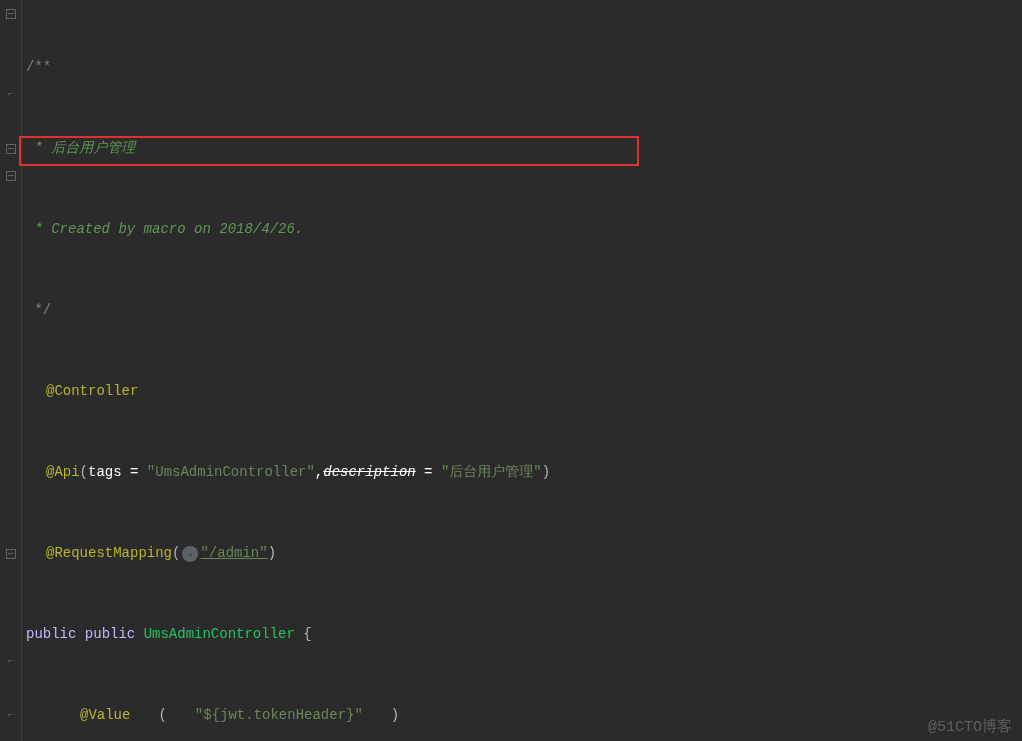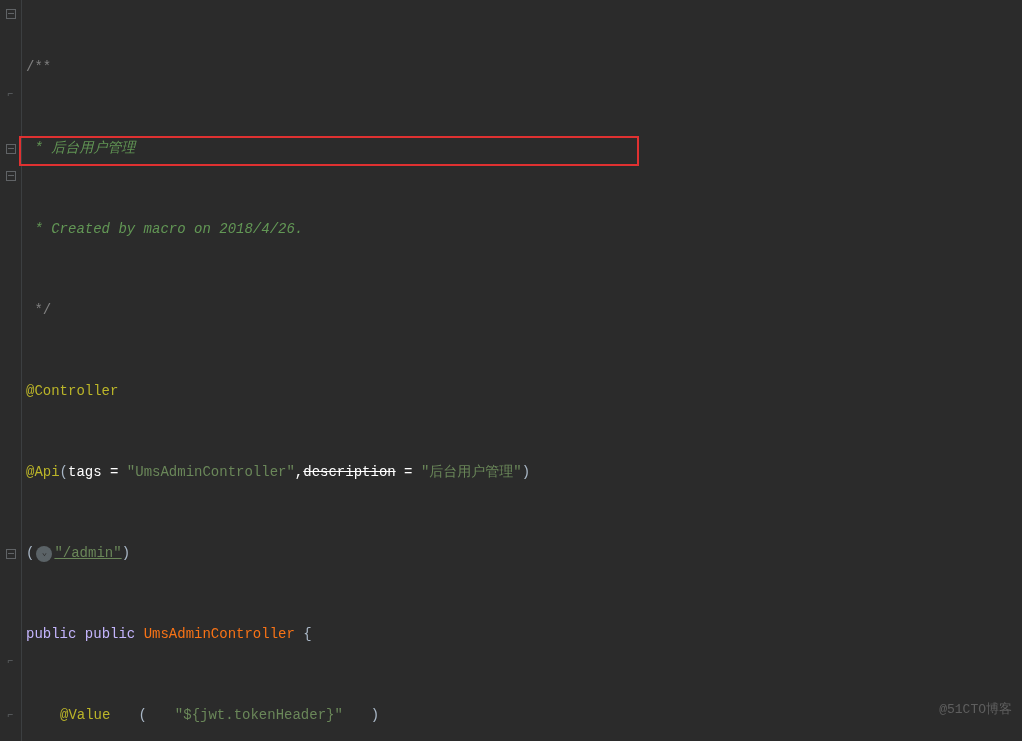--- a/index.html
+++ b/index.html
@@ -56,25 +56,25 @@
       padding-left: 4px;
       white-space: pre;
     }
     .line {
       height: 27px;
       display: flex;
       align-items: center;
     }
     .c-comment { color: #808080; }
     .c-comment-it { color: #629755; font-style: italic; }
-    .c-annotation { color: #bbb529; }
+    .c-annotation { color: #bbb529; margin-left: 20px; }
     .c-keyword { color: #c4b5fd; }
     .c-string { color: #6a8759; }
-    .c-class { color: #f97316; }
-    .c-strike { text-decoration: line-through; }
+    .c-class { color: #22c55e; }
+    .c-strike { text-decoration: line-through; font-style: italic; }
     .c-underline { text-decoration: underline; }
     .c-paren { color: #a9b7c6; }
     .c-op { color: #ffffff; }
     .globe-icon {
       display: inline-flex;
       width: 16px;
       height: 16px;
       background: #5b6367;
       border-radius: 50%;
       align-items: center;
@@ -88,24 +88,24 @@
       border: 2px solid #e03131;
       position: absolute;
       left: 19px;
       top: 136px;
       width: 620px;
       height: 30px;
       pointer-events: none;
     }
     .watermark {
       position: absolute;
-      bottom: 18px;
+      bottom: 0;
       right: 10px;
       color: #808080;
-      font-size: 13px;
+      font-size: 15px;
       opacity: 0.6;
     }
     .ind1 { padding-left: 34px; gap: 28px; }
   </style>
 </head>
 <body>
 
 <div class="editor-container">
   <div class="gutter">
     <div class="gutter-icon">
@@ -148,21 +148,21 @@
   <div class="code-area">
     <div class="line"><span class="c-comment">/**</span></div>
     <div class="line"><span class="c-comment-it"> * 后台用户管理</span></div>
     <div class="line"><span class="c-comment-it"> * Created by macro on 2018/4/26.</span></div>
     <div class="line"><span class="c-comment"> */</span></div>
     <div class="line"><span class="c-annotation">@Controller</span></div>
     <div class="line">
       <span class="c-annotation">@Api</span><span class="c-paren">(</span><span class="c-op">tags = </span><span class="c-string">"UmsAdminController"</span><span class="c-op">,</span><span class="c-op c-strike">description</span><span class="c-op"> = </span><span class="c-string">"后台用户管理"</span><span class="c-paren">)</span>
     </div>
     <div class="line">
-      <span class="c-paren">(</span><span class="globe-icon">⌄</span><span class="c-string c-underline">"/admin"</span><span class="c-paren">)</span>
+      <span class="c-annotation">@RequestMapping</span><span class="c-paren">(</span><span class="globe-icon">⌄</span><span class="c-string c-underline">"/admin"</span><span class="c-paren">)</span>
     </div>
     <div class="line">
       <span class="c-keyword">public</span><span> </span><span class="c-keyword">public</span><span> </span><span class="c-class">UmsAdminController</span><span> </span><span class="c-paren">{</span>
     </div>
     <div class="line ind1">
       <span class="c-annotation">@Value</span><span class="c-paren">(</span><span class="c-string">"${jwt.tokenHeader}"</span><span class="c-paren">)</span>
     </div>
     
     
     

